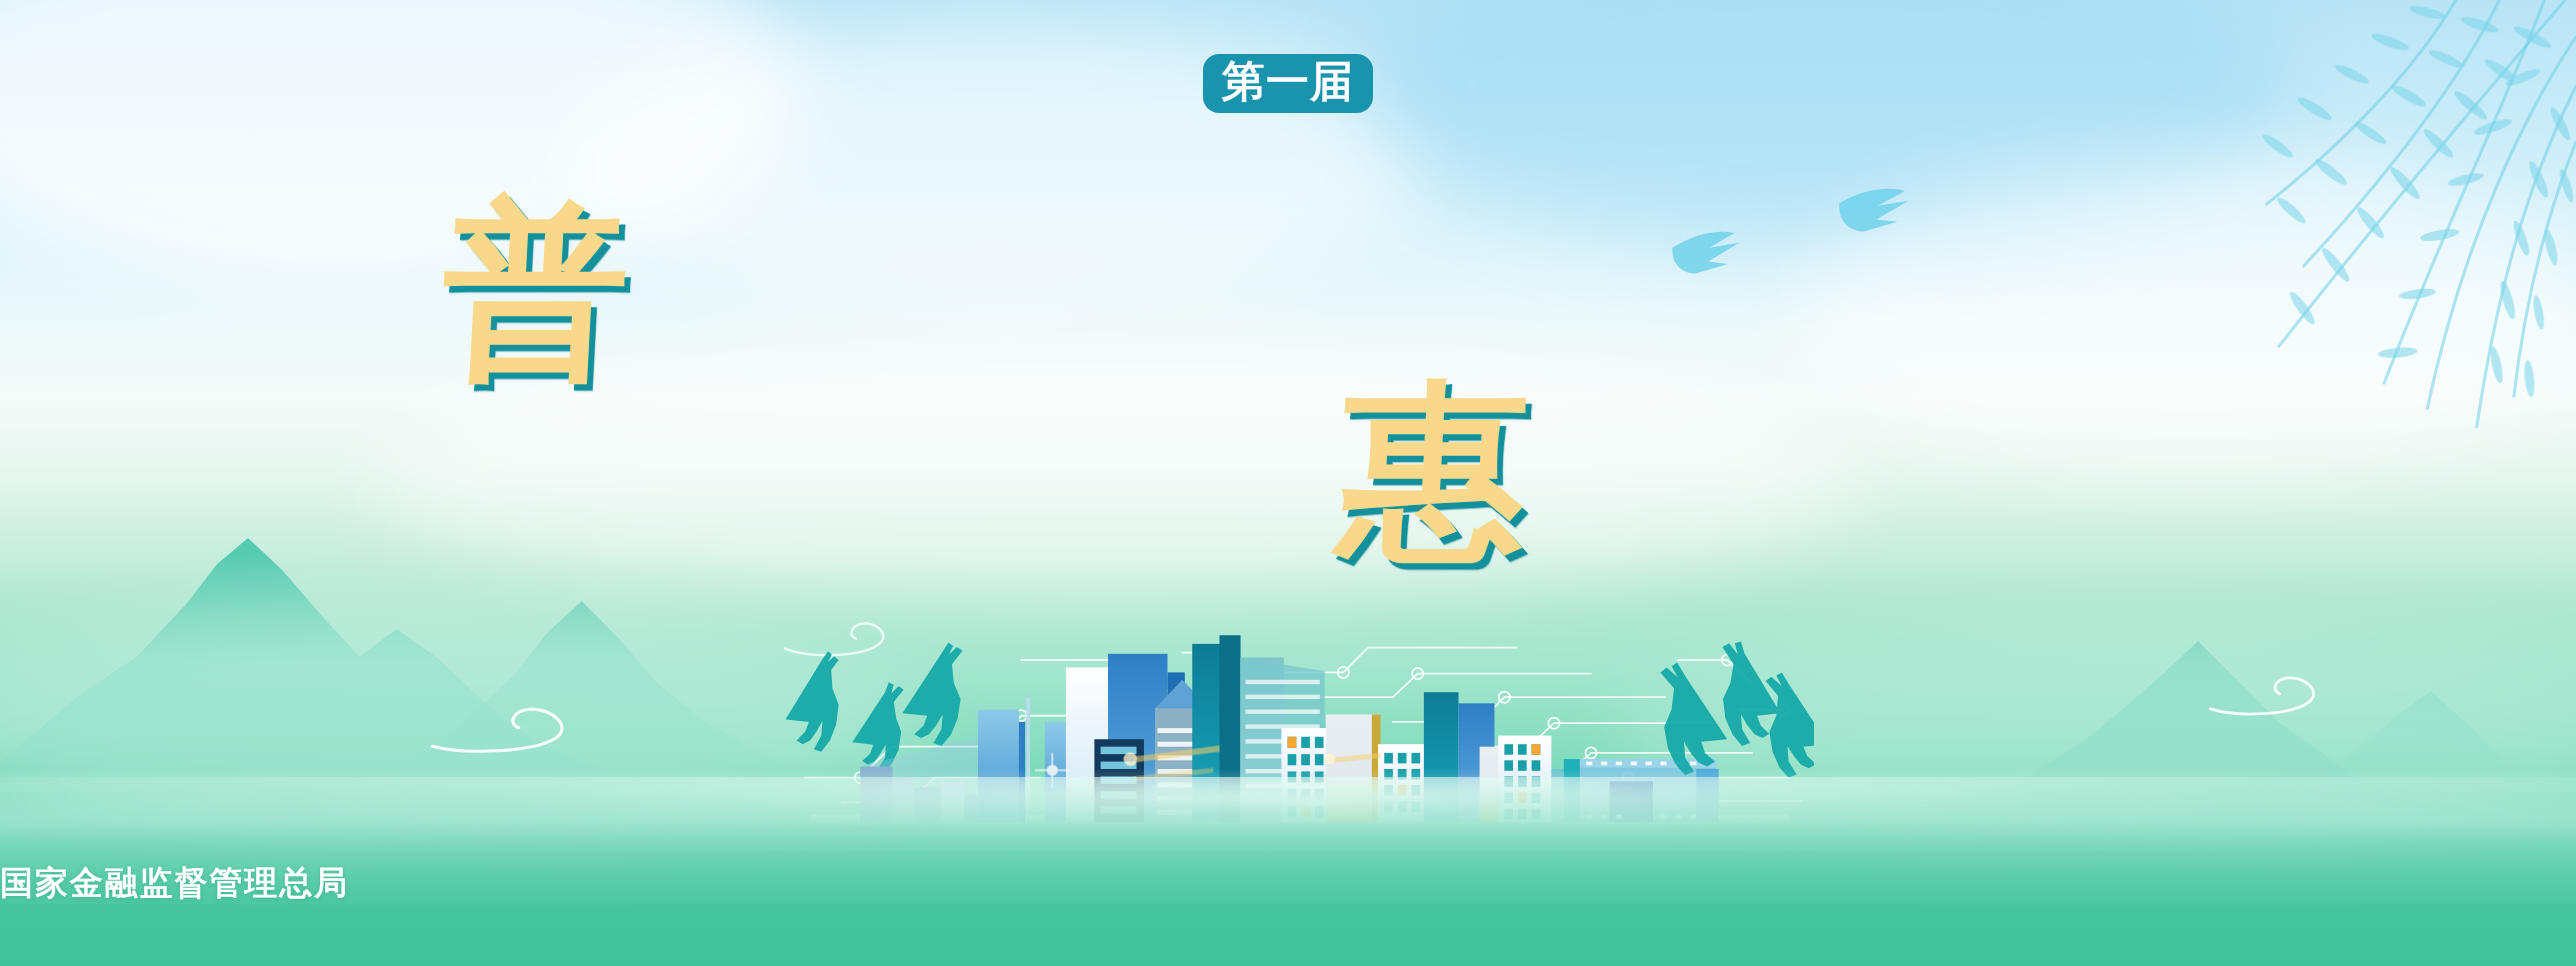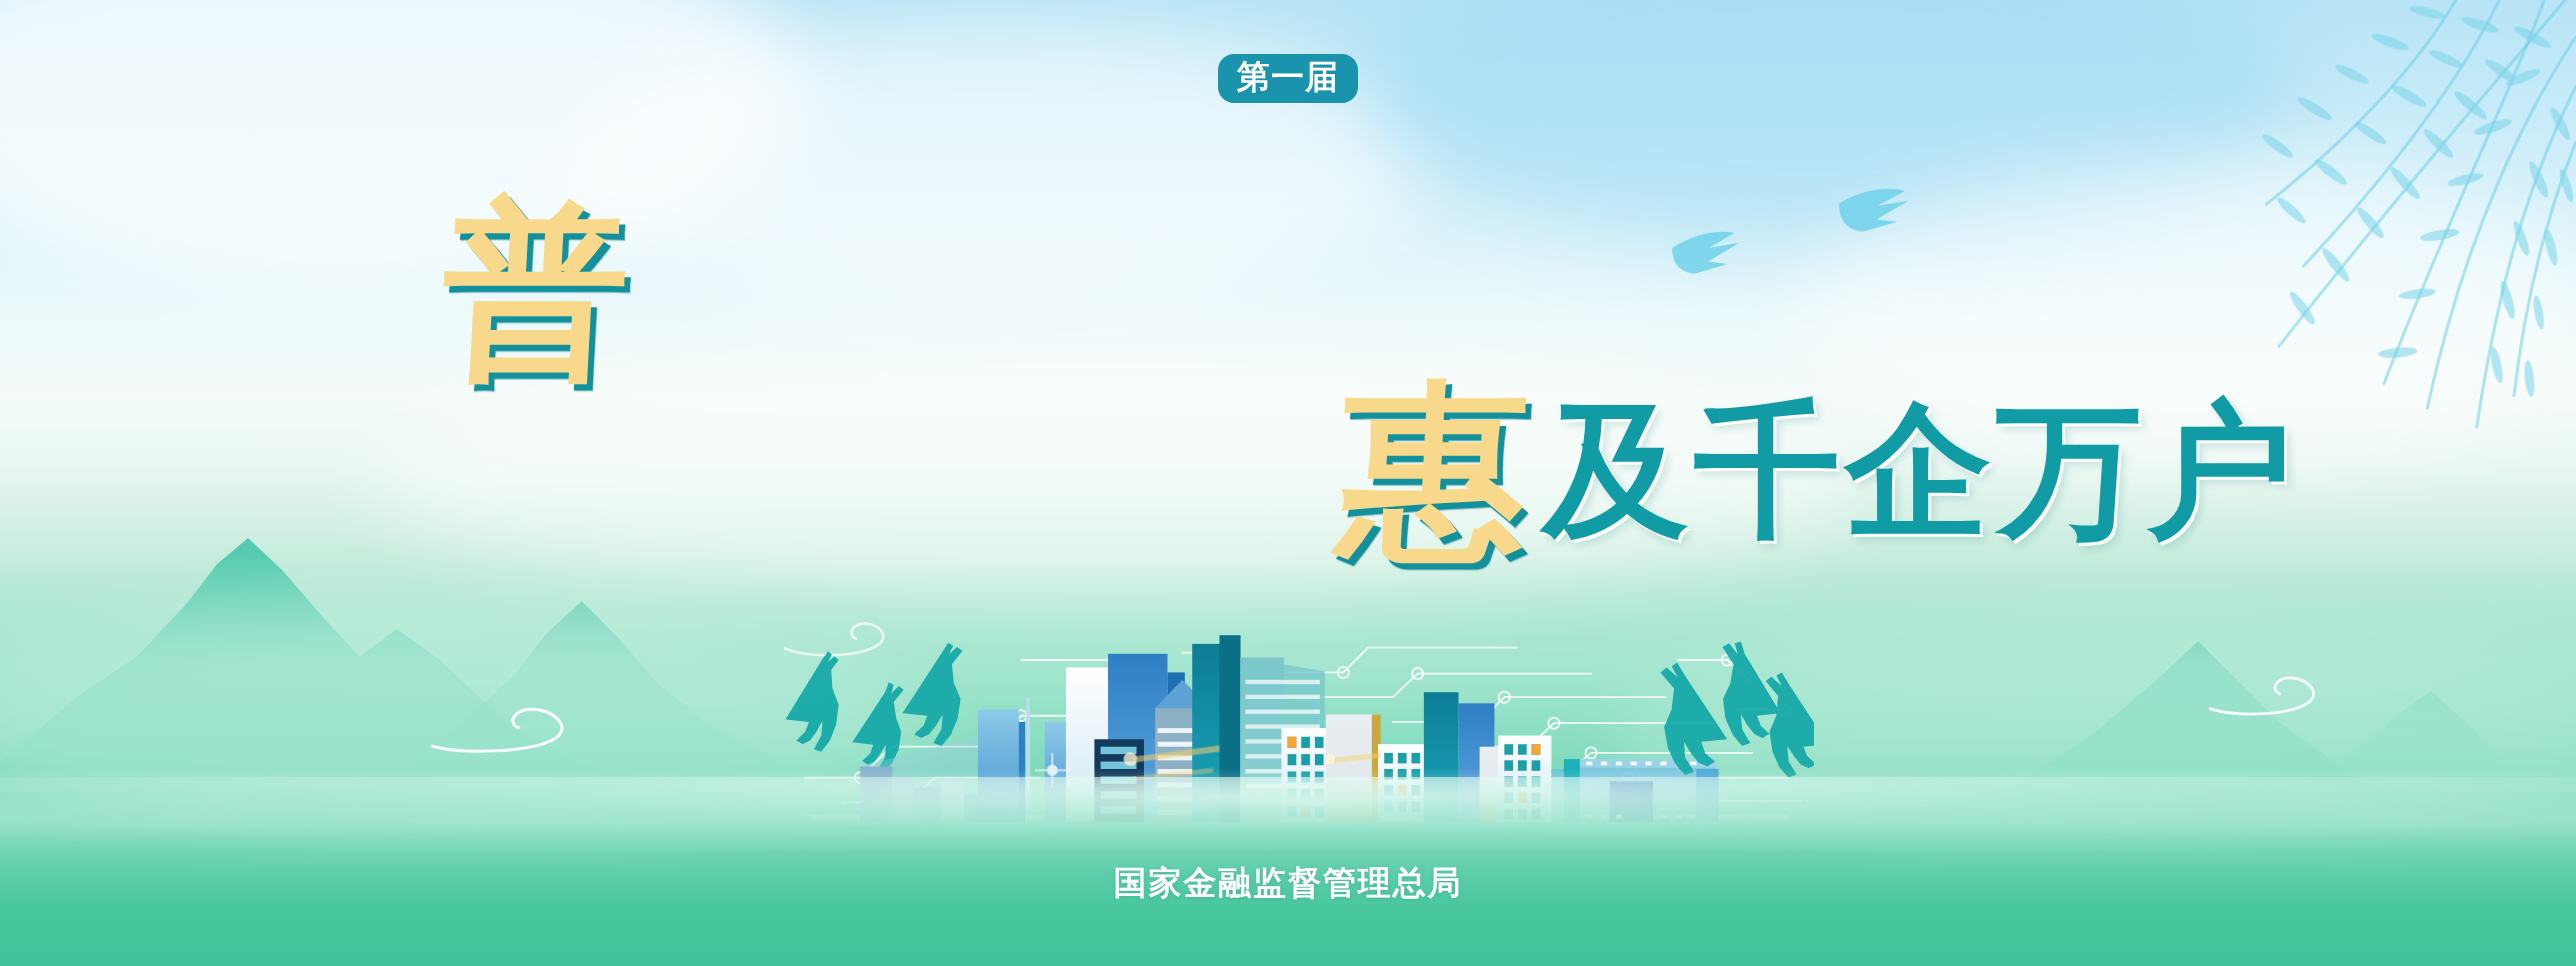--- a/index.html
+++ b/index.html
@@ -74,21 +74,21 @@
   
   .headline-top{
     position:absolute;top:54px;left:0;right:0;
     display:flex;align-items:center;justify-content:center;gap:22px;
   }
   .badge{
     background:#1a93ad;
     color:#ffffff;
     border-radius:16px;
     padding:6.2px 18.6px 10px 18.6px;
-    font-size:33px;
+    font-size:43px;
     font-weight:700;
     line-height:1;
     letter-spacing:1.2px;
     white-space:nowrap;
     text-align:right;
   }
   .badge-sub{
     color:#12a0a5;
     font-size:41px;
     font-weight:700;
@@ -122,21 +122,21 @@
     letter-spacing:5px;
     text-shadow:
       3.1px 3.1px 0 rgba(255,255,255,.95),
       5.6px 5.6px 8.7px rgba(10,120,130,.18);
     padding-bottom:11px;
   }
 
   
   .footer{
     position:absolute;left:0;right:0;top:866px;
-    display:flex;align-items:center;justify-content:center;gap:81px;
+    display:flex;align-items:center;justify-content:space-between;gap:81px;
   }
   .footer-txt{
     color:#ffffff;
     font-size:33px;
     font-weight:700;
     letter-spacing:1.9px;
     line-height:1;
     white-space:nowrap;
     text-shadow:0 1.2px 5px rgba(40,150,120,.35);
   }
@@ -535,21 +535,20 @@
   <div class="headline-top">
     <div class="badge">第一届</div>
   </div>
 
   <div class="hl hl-1">
     <span class="gold">普</span>
   </div>
 
   <div class="hl hl-2">
     <span class="gold">惠</span>
-    <span class="teal">及千企万户</span>
   </div>
 
   <div class="footer">
     <div class="footer-txt">国家金融监督管理总局</div>
   </div>
 
 </div>
 
 
 </body></html>

